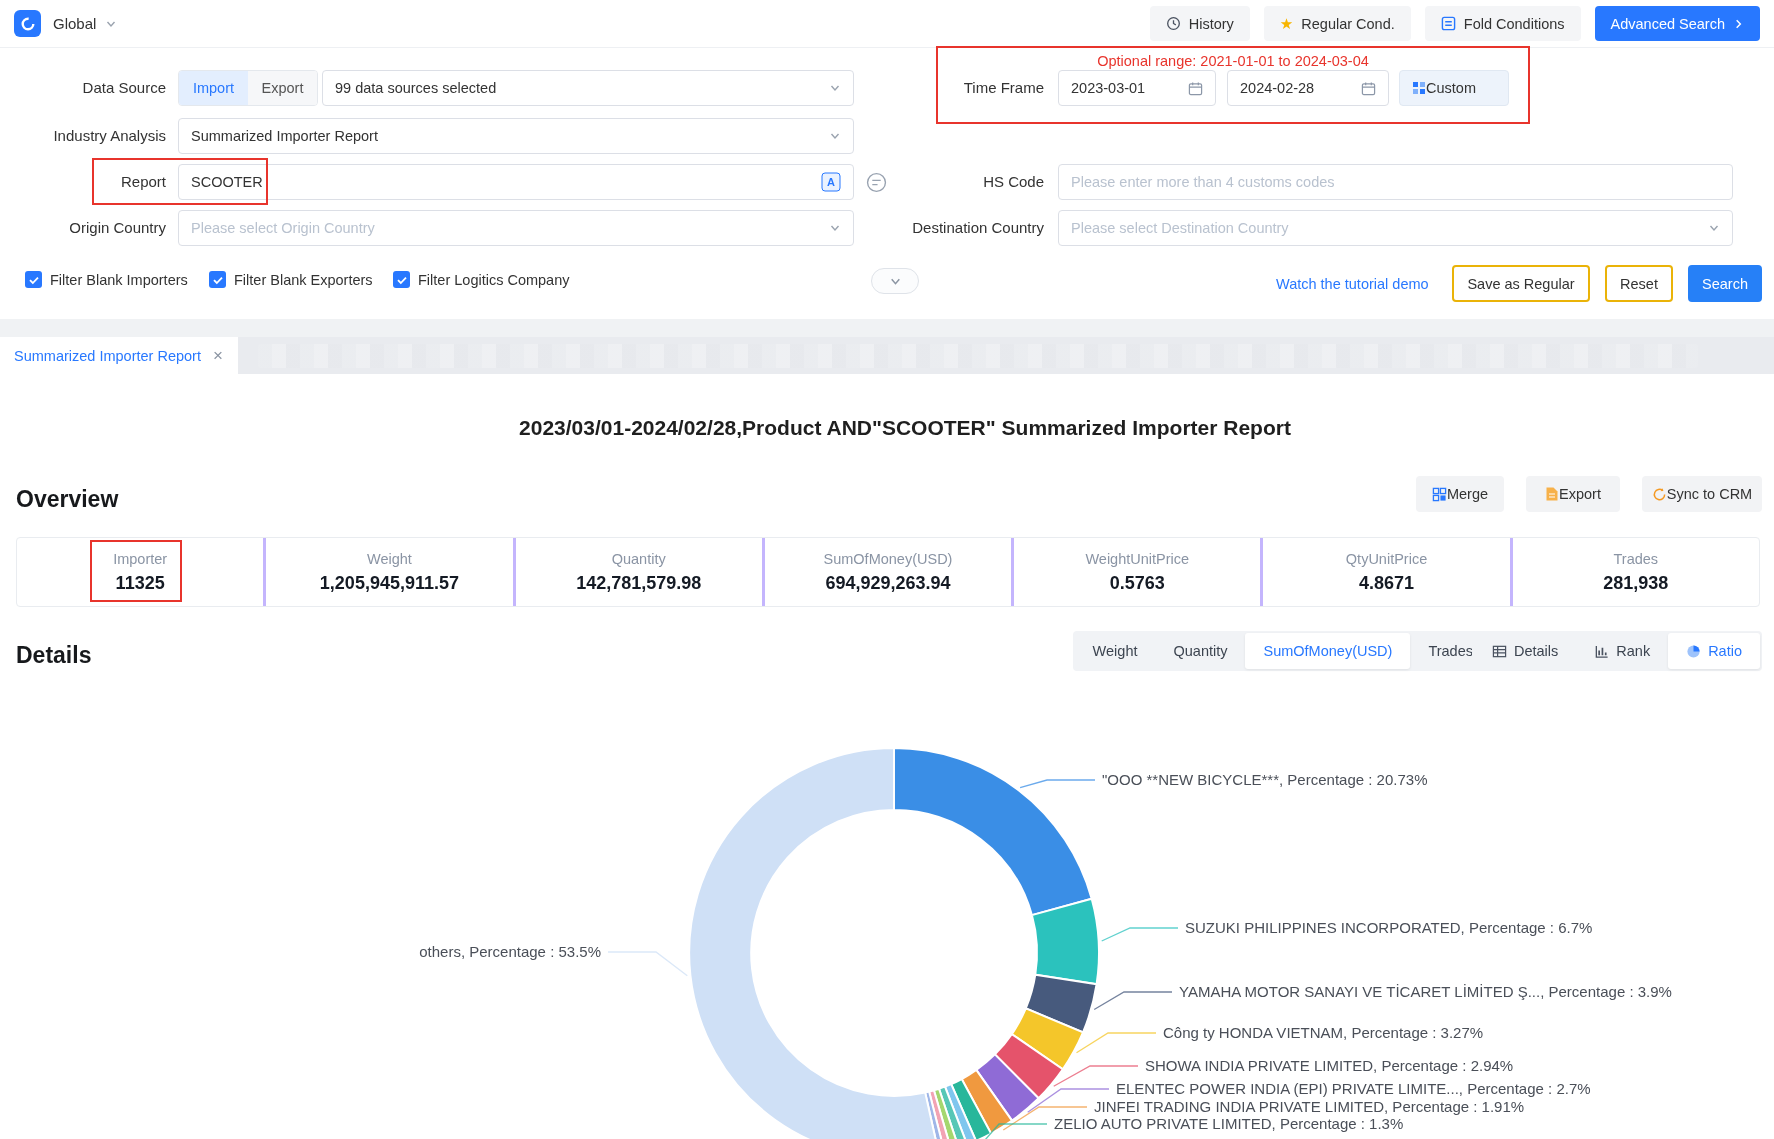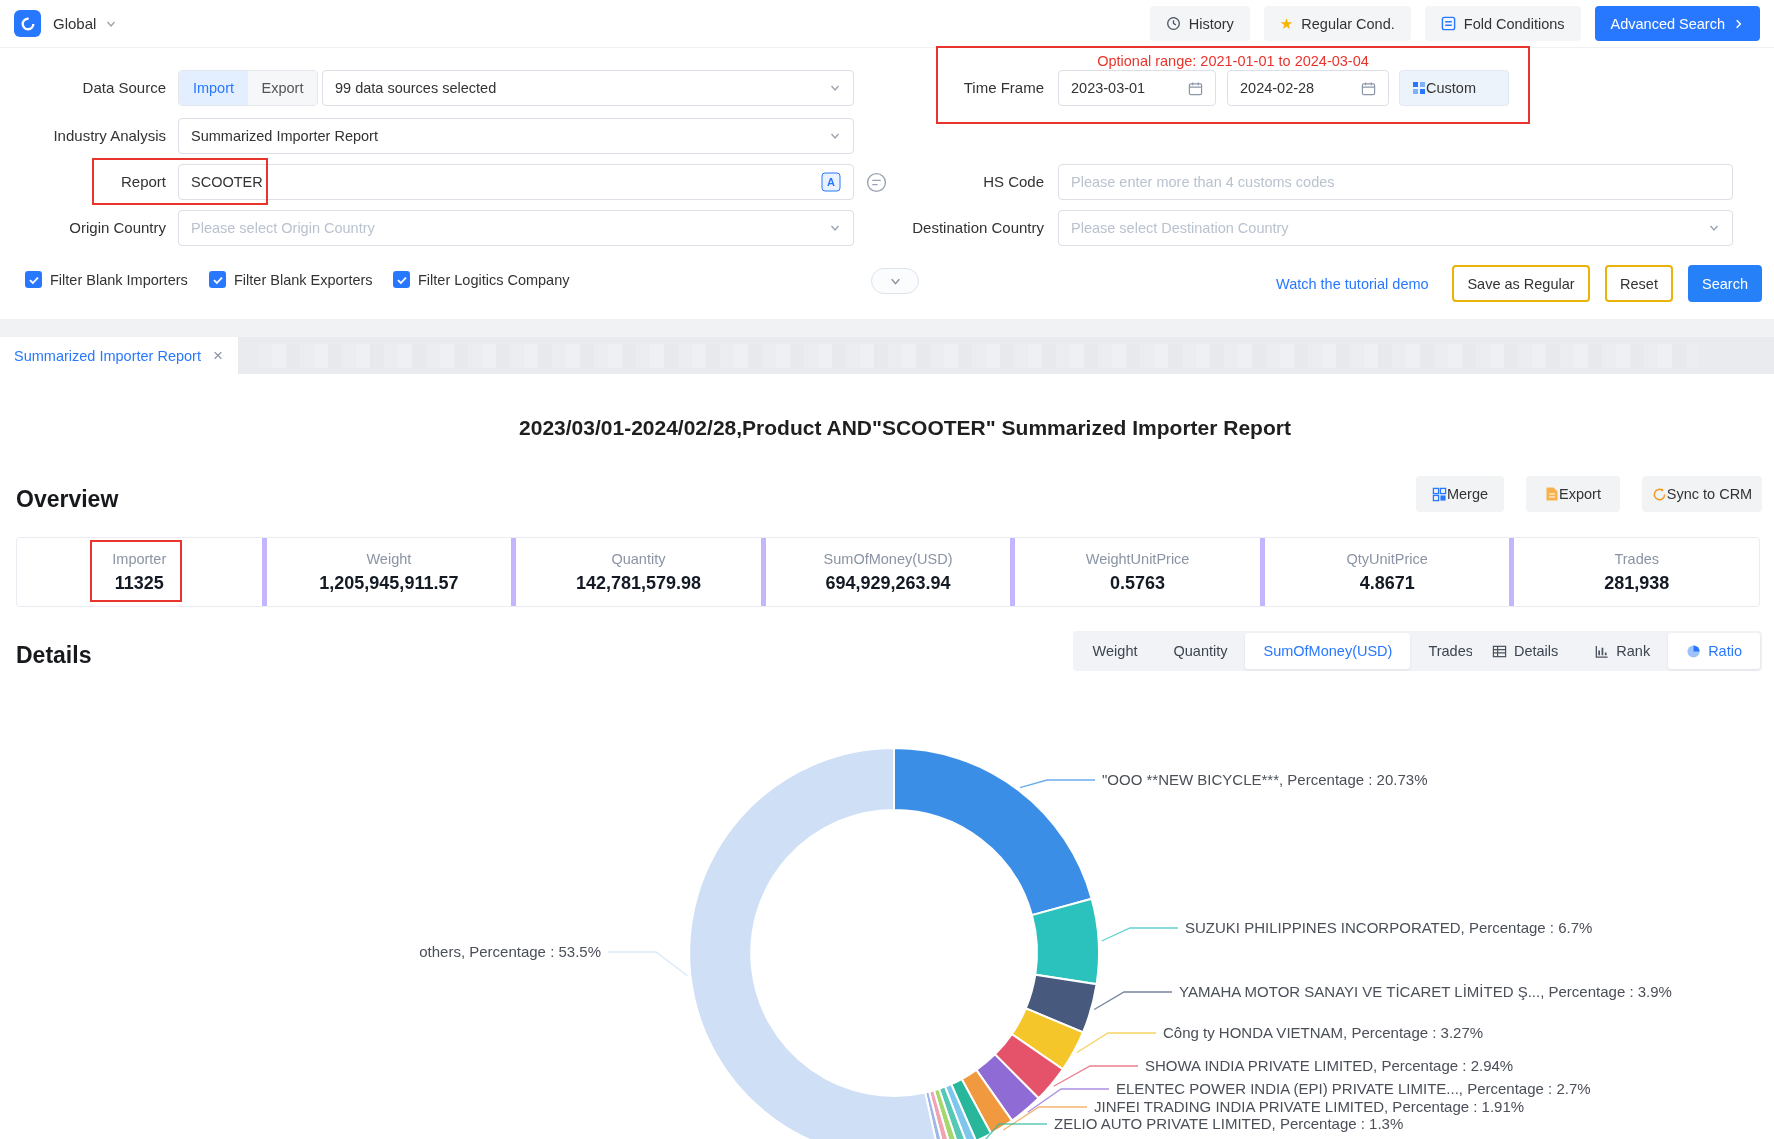--- a/index.html
+++ b/index.html
@@ -38,21 +38,21 @@
   .tabrow{position:absolute;left:0;right:0;background:#e9ebef;}
   .tab{position:absolute;background:#fff;display:flex;align-items:center;gap:12px;padding:0 14px;font-size:14.5px;color:#2878ff;cursor:pointer;}
   .tab .x{color:#8a94a2;font-size:17px;line-height:1;cursor:pointer;}
   .mosaic{position:absolute;background:repeating-linear-gradient(90deg,#eceef1 0 14px,#f3f4f6 14px 28px,#e6e8ec 28px 42px);border-radius:3px;opacity:.55;}
 
   .title{position:absolute;width:100%;text-align:center;font-size:21px;color:#1f1f1f;font-weight:600;padding-left:36px;}
   .h2{position:absolute;font-size:23px;font-weight:700;color:#17191c;}
   .tool-btn{position:absolute;height:36px;background:#f2f3f5;border:none;border-radius:4px;display:flex;align-items:center;justify-content:center;gap:0;font-size:14.5px;color:#333;cursor:pointer;}
 
   .stats{position:absolute;display:flex;border:1px solid #e9ecf0;border-radius:4px;background:#fff;}
-  .stat{flex:1;display:flex;flex-direction:column;align-items:center;justify-content:center;gap:6px;border-right:5px solid #c4b5fd;}
+  .stat{flex:1;display:flex;flex-direction:column;align-items:center;justify-content:center;gap:6px;border-right:3px solid #c4b5fd;}
   .stat:last-child{border-right:none;}
   .stat .lb{font-size:14.5px;color:#8a94a4;}
   .stat .vl{font-size:18px;font-weight:700;color:#141a24;}
 
   .segtabs{position:absolute;display:flex;align-items:center;background:#f1f3f6;border-radius:4px;padding:2px;height:40px;}
   .segtabs .item{padding:0 18px;height:36px;display:flex;align-items:center;gap:7px;font-size:14.5px;color:#3c4450;cursor:pointer;border-radius:3px;white-space:nowrap;}
   .segtabs .item.sel{background:#fff;color:#2878ff;box-shadow:0 1px 3px rgba(0,0,0,.08);}
 
   #ratio-chart{position:absolute;left:0;top:700px;}
 </style>

